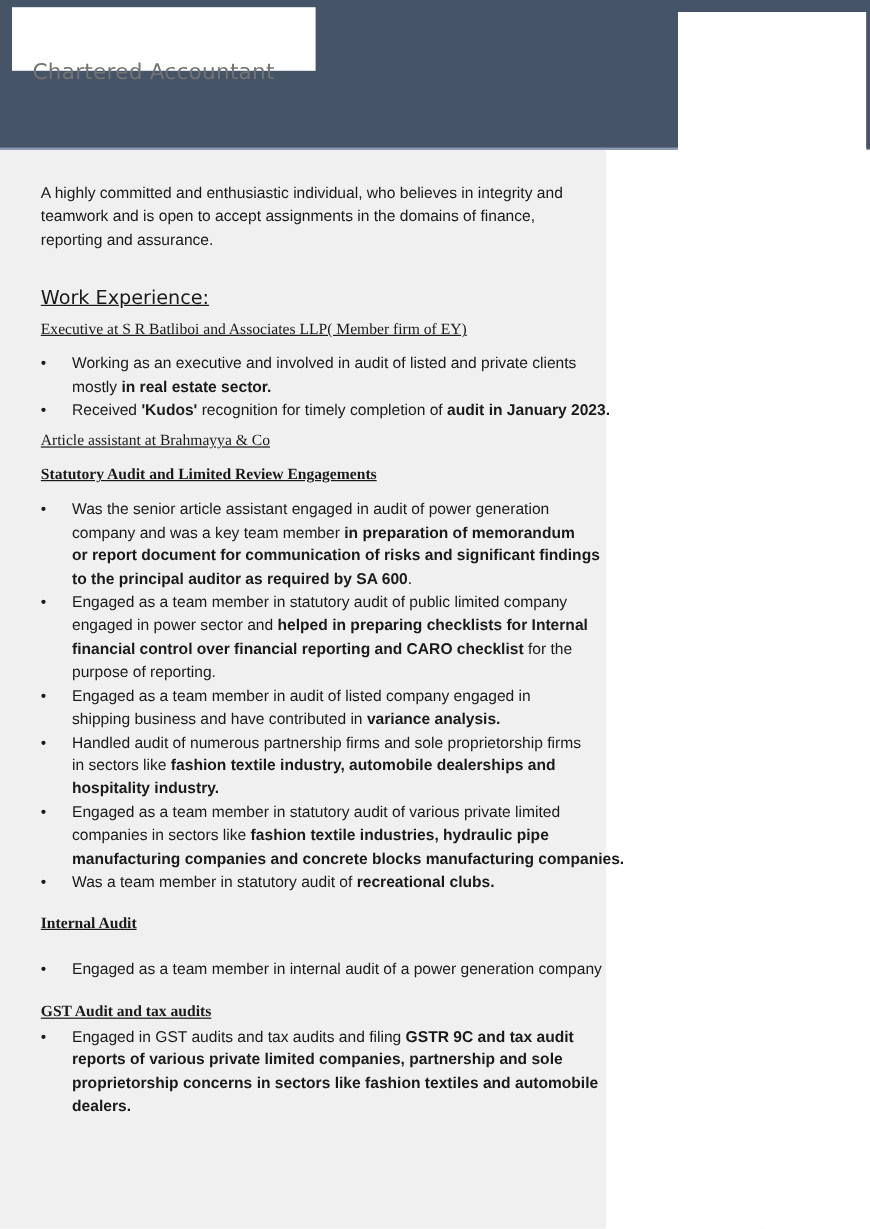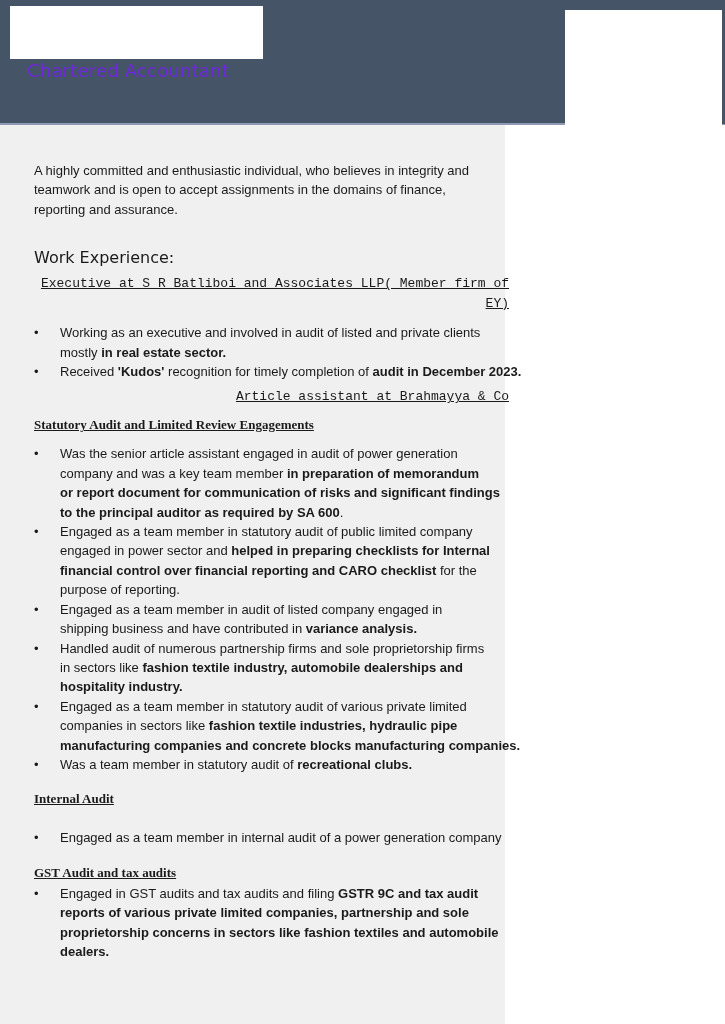--- a/index.html
+++ b/index.html
@@ -1,29 +1,29 @@
 <!DOCTYPE html>
 <html><head>
 <meta charset="utf-8">
 <style>
   html, body { margin:0; padding:0; }
   body { width:725px; height:1024px; position:relative; background:#ffffff; overflow:hidden;
          font-family: "Liberation Sans", sans-serif; color:#1a1a1a; }
   .header { position:absolute; left:0; top:0; width:725px; height:124px; background:#465468; }
   .header-line { position:absolute; left:0; top:123px; width:725px; height:2px; background:#8e9ab0; }
   .name-box { position:absolute; left:10px; top:6px; width:253px; height:53px; background:#ffffff; }
-  .subtitle { position:absolute; left:27px; top:60px; font-size:18px; color:#6d28d9;
+  .subtitle { position:absolute; left:27px; top:50px; font-size:18px; color:#737373;
               font-family:"DejaVu Sans", sans-serif; letter-spacing:0.2px; }
   .photo-box { position:absolute; left:565px; top:10px; width:157px; height:116px; background:#ffffff; }
   .right-edge { position:absolute; left:722px; top:0; width:3px; height:124px; background:#465468; }
   .main { position:absolute; left:0; top:125px; width:505px; height:899px; background:#f0f0f0; }
   .content { position:absolute; left:34px; top:143px; width:475px; font-size:13px; line-height:19.4px; }
-  .summary { margin:18px 0 28px 0; width:465px; }
-  .h1 { font-family:"DejaVu Sans", sans-serif; font-size:16px; margin:0 0 5px 0; line-height:22px; }
-  .h2 { font-family:Liberation Mono, monospace; font-size:13px; text-decoration:underline; margin:0 0 9px 0; line-height:20px;text-align:right; }
+  .summary { margin:8px 0 28px 0; width:465px; }
+  .h1 { font-family:"DejaVu Sans", sans-serif; font-size:16px; text-decoration:underline; margin:0 0 5px 0; line-height:22px; }
+  .h2 { font-family:Liberation Serif, serif; font-size:13px; text-decoration:underline; margin:0 0 9px 0; line-height:20px; }
   .h3 { font-weight:bold; text-decoration:underline; font-size:13px; margin:0 0 10px 0; line-height:18px;font-family:Liberation Serif, serif; }
   ul { list-style:none; margin:0 0 6px 0; padding:0; }
   li { position:relative; padding-left:26px; margin:0; white-space:nowrap; }
   li::before { content:"\2022"; position:absolute; left:0; top:0; font-size:13px; }
   .gap { height:10px; }
   b { font-weight:bold; }
 </style>
 </head>
 <body>
 
@@ -37,21 +37,21 @@
 <div class="main"></div>
 
 <div class="content">
   <p class="summary">A highly committed and enthusiastic individual, who believes in integrity and teamwork   and is open to accept assignments in the domains of finance, reporting and assurance.</p>
 
   <div class="h1">Work Experience:</div>
 
   <div class="h2">Executive at S R Batliboi and Associates LLP( Member firm of EY)</div>
   <ul>
     <li><span>Working as an executive and involved in audit of listed and private clients</span><br><span>mostly </span><b>in real estate sector.</b></li>
-    <li><span>Received </span><b>'Kudos'</b><span> recognition for timely completion of </span><b>audit in December 2023.</b></li>
+    <li><span>Received </span><b>'Kudos'</b><span> recognition for timely completion of </span><b>audit in January 2023.</b></li>
   </ul>
 
   <div class="h2">Article assistant at Brahmayya &amp; Co</div>
   <div class="h3">Statutory Audit and Limited Review Engagements</div>
   <ul>
     <li><span>Was the senior article assistant engaged in audit of power generation</span><br><span>company and was a key team member </span><b>in preparation of memorandum</b><br><b>or report document for communication of risks and significant findings</b><br><b>to the principal auditor as required by SA 600</b><span>.</span></li>
     <li><span>Engaged as a team member in statutory audit of public limited company</span><br><span>engaged in power sector and </span><b>helped in preparing checklists for Internal</b><br><b>financial control over financial reporting and CARO checklist</b><span> for the</span><br><span>purpose of reporting.</span></li>
     <li><span>Engaged as a team member in audit of listed company engaged in</span><br><span>shipping business and have contributed in </span><b>variance analysis.</b></li>
     <li><span>Handled audit of numerous partnership firms and sole proprietorship firms</span><br><span>in sectors like </span><b>fashion textile industry, automobile dealerships and</b><br><b>hospitality industry.</b></li>
     <li><span>Engaged as a team member in statutory audit of various private limited</span><br><span>companies in sectors like </span><b>fashion textile industries, hydraulic pipe</b><br><b>manufacturing companies and concrete blocks manufacturing companies.</b></li>

